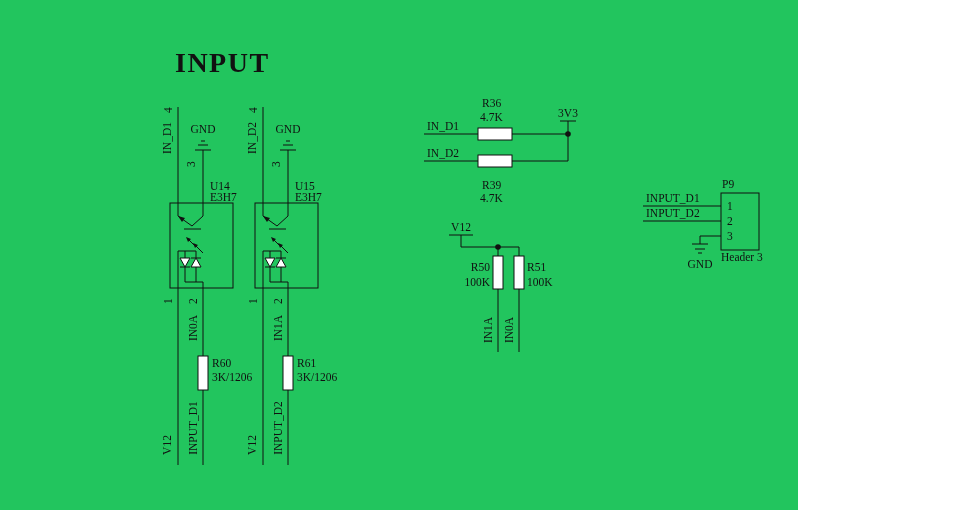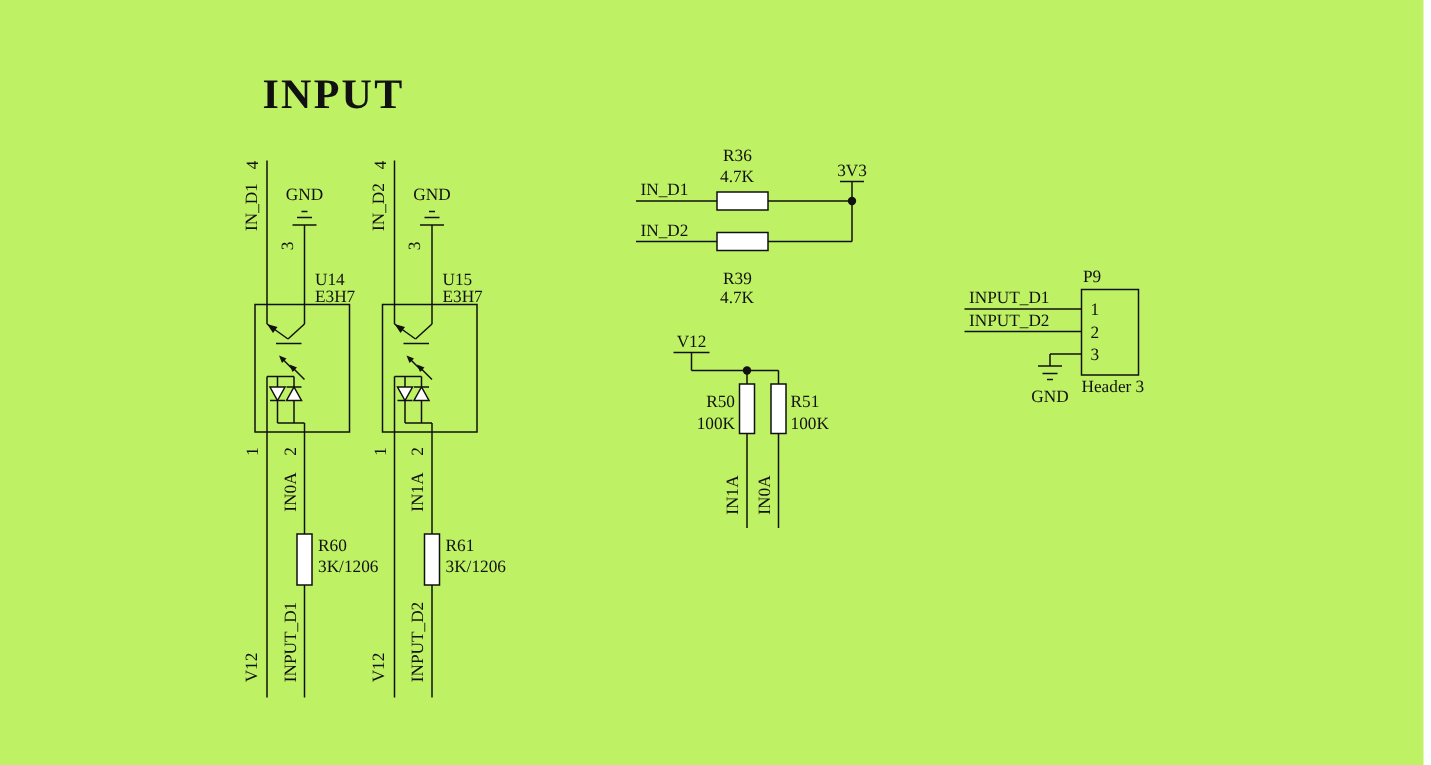--- a/index.html
+++ b/index.html
@@ -1,16 +1,16 @@
 <!DOCTYPE html>
 <html><head>
 <meta charset="utf-8">
 <style>
   html,body { margin:0; padding:0; background:#ffffff; }
-  .sheet { position:relative; width:949px; height:510px; background:#bef264; overflow:hidden; }
+  .sheet { position:relative; width:798px; height:510px; background:#22c55e; overflow:hidden; }
   svg { display:block; }
   svg text { font-family:"Liberation Serif", serif; font-size:11.5px; fill:#111111; }
   svg text.title { font-size:28px; font-weight:bold; letter-spacing:1.5px; }
   .w   { stroke:#111111; stroke-width:1; fill:none; }
   .box { stroke:#111111; stroke-width:1; fill:none; }
   .comp{ stroke:#111111; stroke-width:1; fill:#ffffff; }
   .solid{ fill:#111111; stroke:none; }
 </style>
 </head>
 <body>

